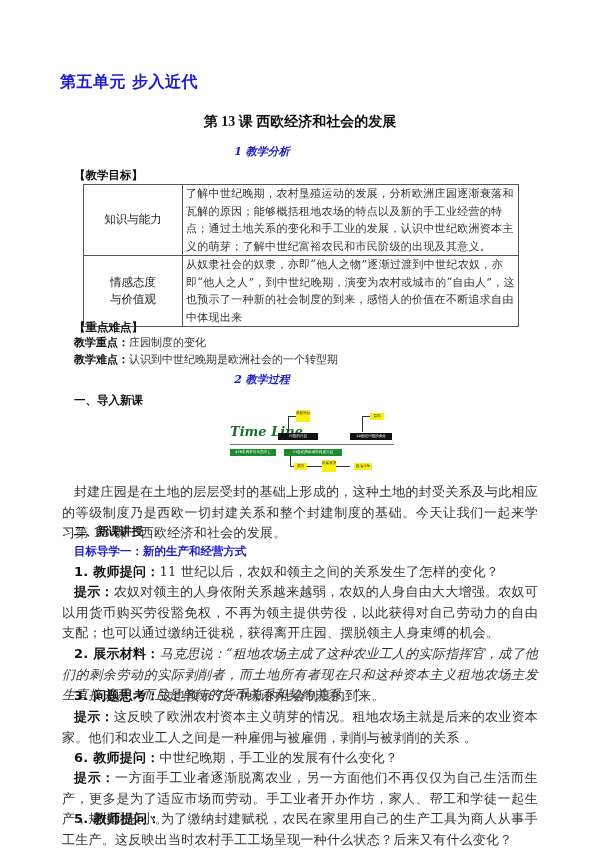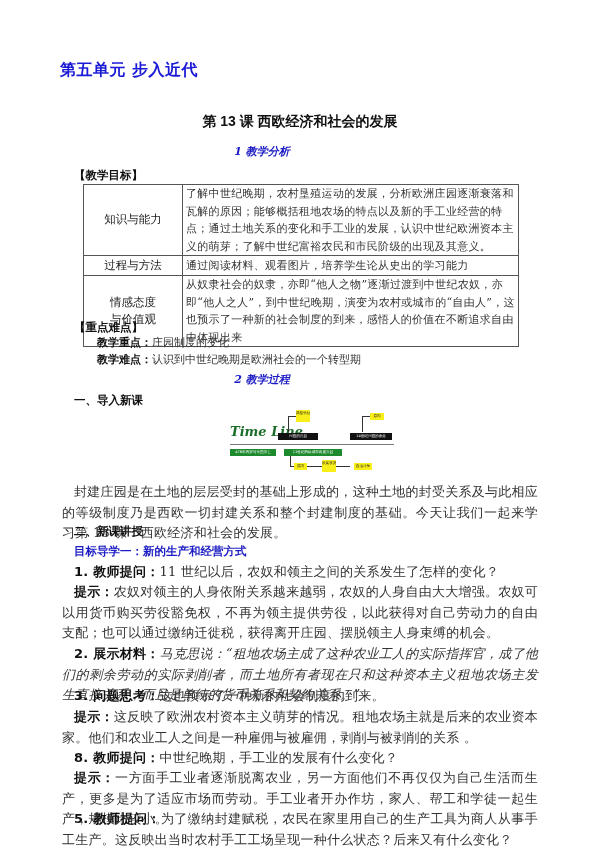--- a/index.html
+++ b/index.html
@@ -1,32 +1,32 @@
 <!DOCTYPE html>
 <html><head>
 <meta charset="utf-8">
 <style>
   html, body { margin: 0; padding: 0; background: #ffffff; }
   body { width: 600px; height: 850px; position: relative; overflow: hidden;
          font-family: "DejaVu Serif", "Liberation Serif", serif; color: #222; }
   .abs { position: absolute; }
-  .unit-title { left: 60px; top: 60px; font-family: "DejaVu Sans", "Liberation Sans", sans-serif;
+  .unit-title { left: 60px; top: 72px; font-family: "DejaVu Sans", "Liberation Sans", sans-serif;
                 font-weight: bold; font-size: 16px; color: #1a1ad6; letter-spacing: 0.5px; white-space: nowrap; }
-  .lesson-title { left: 0; width: 600px; top: 113px; text-align: center; font-family: Liberation Sans, sans-serif;
+  .lesson-title { left: 0; width: 600px; top: 113px; text-align: center; font-family: Liberation Serif, serif;
                   font-weight: bold; font-size: 14px; color: #111; white-space: nowrap; }
   .section-head { left: 0; width: 524px; text-align: center; font-style: italic; font-weight: bold;
                   font-size: 11px; color: #1c1cc4; white-space: nowrap; }
   .bracket-head { left: 74px; font-family: "DejaVu Sans", "Liberation Sans", sans-serif; font-weight: bold;
                   font-size: 11.5px; color: #111; white-space: nowrap; }
   table.goals { position: absolute; left: 83px; top: 184px; width: 436px; border-collapse: collapse; }
   table.goals td { border: 1px solid #555; font-size: 11px; line-height: 17.5px; padding: 0 3px; vertical-align: middle; }
   table.goals td.label { width: 92px; text-align: center; font-family: "DejaVu Sans", "Liberation Sans", sans-serif;
                           font-size: 11.5px; color: #222; }
   table.goals td.content { color: #333; letter-spacing: 0.3px; }
-  .kv { left: 74px; font-size: 11px; white-space: nowrap; color: #333; margin-left: 23px; }
+  .kv { left: 74px; font-size: 11px; white-space: nowrap; color: #333; }
   .kv b { font-family: "DejaVu Sans", "Liberation Sans", sans-serif; color: #111; }
   .h2 { left: 74px; font-family: "DejaVu Sans", "Liberation Sans", sans-serif; font-weight: bold; font-size: 11.5px; color: #111; white-space: nowrap; }
   .h2.blue { color: #1c1cc4; font-weight: bold; }
   .para { left: 62px; width: 476px; font-size: 13px; line-height: 20.5px; color: #333; text-indent: 12px;
           letter-spacing: 0.25px; text-align: justify; }
   .para .lead { font-family: "DejaVu Sans", "Liberation Sans", sans-serif; font-weight: bold; color: #111; }
   .para .quote { font-style: italic; }
   
   .timeline { left: 226px; top: 400px; width: 170px; height: 78px; }
   .tl-title { position: absolute; left: 4px; top: 24px; font-family: "DejaVu Serif", serif; font-style: italic;
@@ -46,24 +46,20 @@
 <div class="abs lesson-title">第 13 课    西欧经济和社会的发展</div>
 <div class="abs section-head" style="top:144px;">1   教学分析</div>
 
 <div class="abs bracket-head" style="top:168px;">【教学目标】</div>
 
 <table class="goals">
   <tbody>
       <tr style="height:60px;">
     <td class="label">知识与能力</td>
     <td class="content">了解中世纪晚期，农村垦殖运动的发展，分析欧洲庄园逐渐衰落和瓦解的原因；能够概括租地农场的特点以及新的手工业经营的特点；通过土地关系的变化和手工业的发展，认识中世纪欧洲资本主义的萌芽；了解中世纪富裕农民和市民阶级的出现及其意义。</td>
-  </tr>
-  <tr style="height:20px;">
-    <td class="label">过程与方法</td>
-    <td class="content">通过阅读材料、观看图片，培养学生论从史出的学习能力</td>
   </tr>
   <tr style="height:53px;">
     <td class="label">
       <div>情感态度</div>
       <div>与价值观</div>
     </td>
     <td class="content">从奴隶社会的奴隶，亦即“他人之物”逐渐过渡到中世纪农奴，亦即“他人之人”，到中世纪晚期，演变为农村或城市的“自由人”，这也预示了一种新的社会制度的到来，感悟人的价值在不断追求自由中体现出来</td>
   </tr>
 </tbody>
   </table>
@@ -118,20 +114,20 @@
 <div class="abs para" style="top:644px;">
   <span class="lead">2. 展示材料：</span><span class="quote">马克思说：“租地农场主成了这种农业工人的实际指挥官，成了他们的剩余劳动的实际剥削者，而土地所有者现在只和这种资本主义租地农场主发生直接关系，而且是单纯的货币关系和契约关系。”</span>
 </div>
 <div class="abs para" style="top:686px;">
   <span class="lead">3. 问题思考：</span><span>这也预示了一种新的社会制度的到来。</span>
 </div>
 <div class="abs para" style="top:707px;">
   <span class="lead">提示：</span><span>这反映了欧洲农村资本主义萌芽的情况。租地农场主就是后来的农业资本家。他们和农业工人之间是一种雇佣与被雇佣，剥削与被剥削的关系 。</span>
 </div>
 <div class="abs para" style="top:748px;">
-  <span class="lead">8. 教师提问：</span><span>中世纪晚期，手工业的发展有什么变化？</span>
+  <span class="lead">6. 教师提问：</span><span>中世纪晚期，手工业的发展有什么变化？</span>
 </div>
 <div class="abs para" style="top:768px;">
   <span class="lead">提示：</span><span>一方面手工业者逐渐脱离农业，另一方面他们不再仅仅为自己生活而生产，更多是为了适应市场而劳动。手工业者开办作坊，家人、帮工和学徒一起生产，规模比较小。</span>
 </div>
 <div class="abs para" style="top:809px;">
   <span class="lead">5. 教师提问：</span><span>为了缴纳封建赋税，农民在家里用自己的生产工具为商人从事手工生产。这反映出当时农村手工工场呈现一种什么状态？后来又有什么变化？</span>
 </div>
 
 </body></html>

